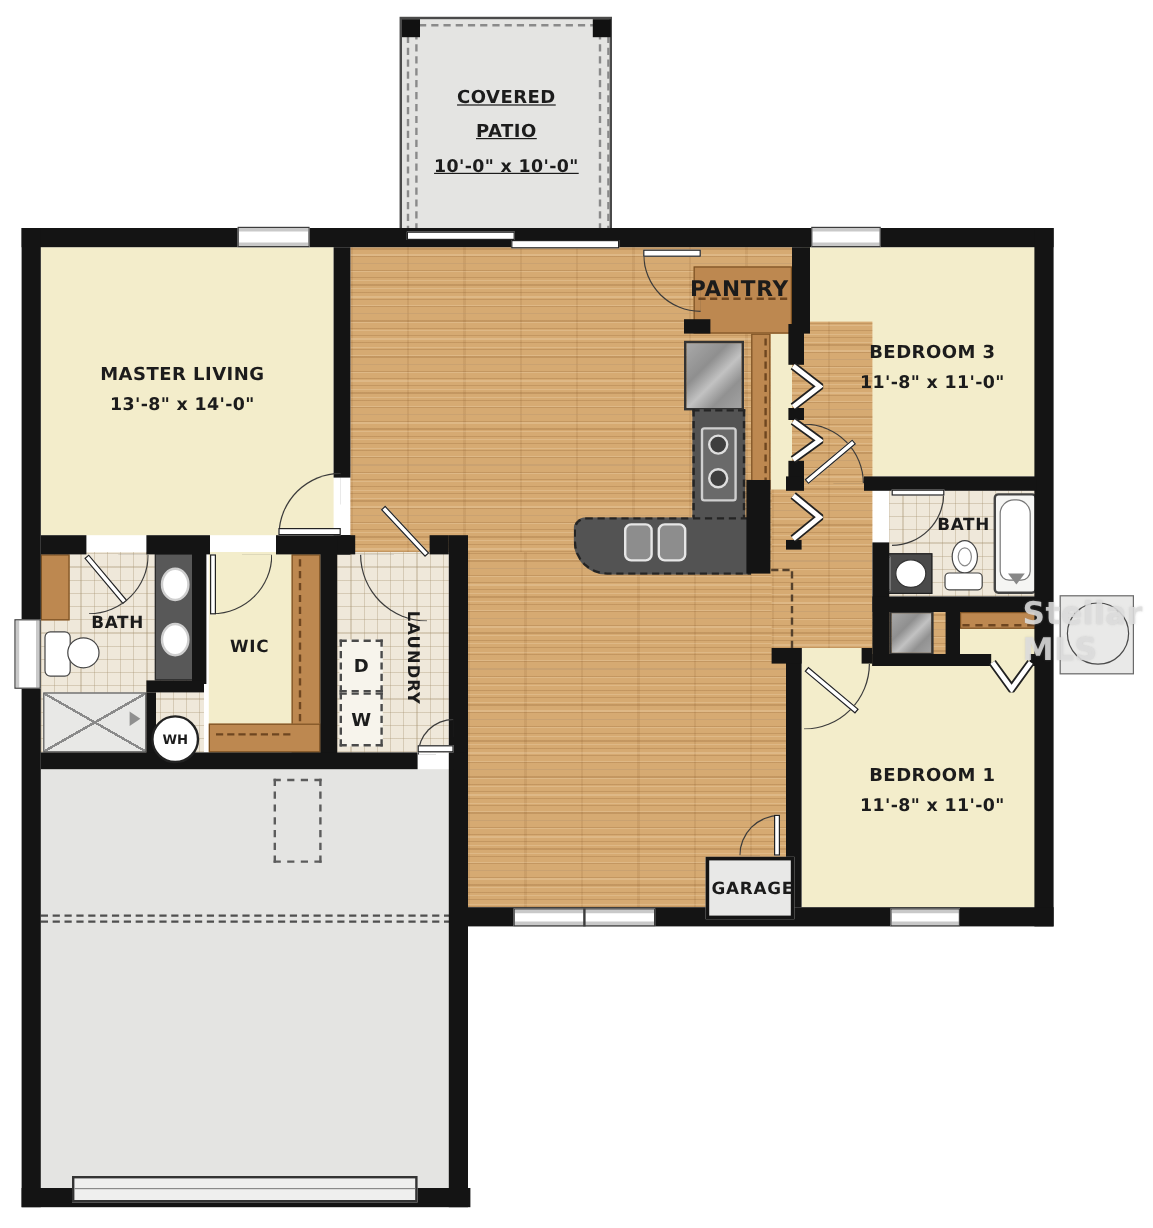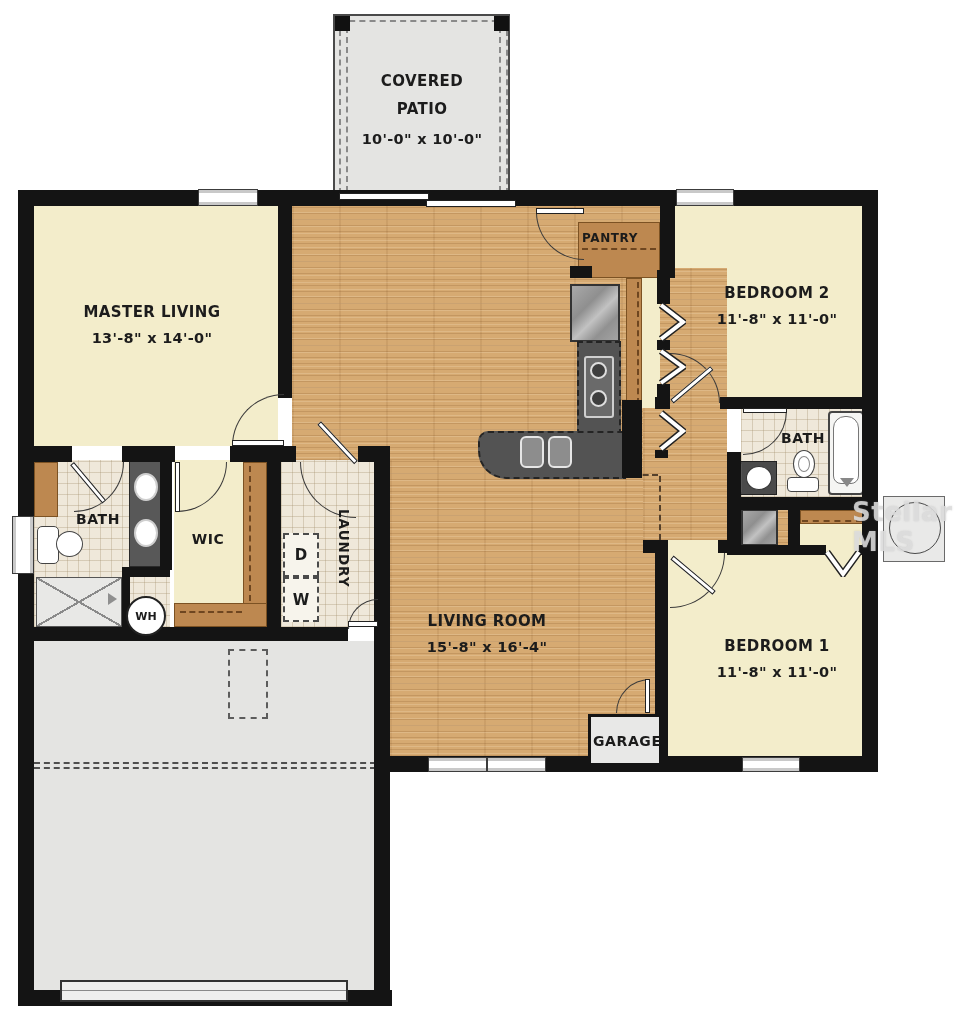--- a/index.html
+++ b/index.html
@@ -32,21 +32,21 @@
   .arc{position:absolute;z-index:4;box-sizing:border-box;}
   .leaf{position:absolute;z-index:4;background:#fff;border:1px solid #222;box-sizing:border-box;}
   .bifold{position:absolute;z-index:4;}
   .fix{position:absolute;z-index:2;box-sizing:border-box;}
   .appliance{background:linear-gradient(135deg,#a9a9a9 0%,#8f8f8f 35%,#c2c2c2 55%,#919191 75%,#a3a3a3 100%);
              border:2px solid #333;}
   .counter{position:absolute;z-index:2;background:#535353;border:2px dashed #242424;box-sizing:border-box;}
   .lbl{position:absolute;z-index:5;font-weight:bold;text-align:center;white-space:nowrap;color:#1b1b1b;}
   .room-name{font-size:15px;letter-spacing:0.4px;}
   .room-dims{font-size:14.5px;letter-spacing:0.3px;}
-  .small-lbl{font-size:12px;letter-spacing:0.6px;}
+  .small-lbl{font-size:18px;letter-spacing:0.6px;}
   .roomblock{position:absolute;z-index:5;display:flex;flex-direction:column;align-items:center;gap:9px;
              font-weight:bold;text-align:center;}
   .wrapblock{white-space:normal;line-height:1.85;}
   .stoop{position:absolute;z-index:4;background:#e8e8e7;border:3px solid #141414;box-sizing:border-box;}
   .dashedbox{position:absolute;z-index:2;border:2px dashed #5c5c5c;box-sizing:border-box;}
   .watermark{position:absolute;z-index:6;font-size:26px;font-weight:bold;color:rgba(222,222,222,0.85);
              text-shadow:0 0 2px rgba(150,150,150,0.35);letter-spacing:0.5px;}
   .post{position:absolute;background:#111;z-index:2;}
   .patio-dash{position:absolute;border:2px dashed #8a8a8a;z-index:1;}
   .vert-lbl{writing-mode:vertical-rl;}
@@ -54,21 +54,21 @@
 </head>
 <body>
 
 <div id="plan">
 
   <div class="floor graycrete" style="left:333px;top:14px;width:177px;height:190px;border:2px solid #4a4a4a;box-sizing:border-box;"></div>
   <div class="patio-dash" style="left:339px;top:20px;width:165px;height:182px;border-bottom:none;"></div>
   <div class="patio-dash" style="left:346px;top:27px;width:151px;height:175px;border-bottom:none;border-top:none;"></div>
   <div class="post" style="left:335px;top:16px;width:15px;height:15px;"></div>
   <div class="post" style="left:494px;top:16px;width:15px;height:15px;"></div>
-  <div class="roomblock wrapblock" style="left:360px;top:68px;width:124px;gap:2px;">
+  <div class="roomblock wrapblock" style="left:360px;top:68px;width:124px;gap:2px;text-decoration:underline;">
     <div class="room-name" style="white-space:normal;">COVERED PATIO</div>
     <div class="room-dims">10'-0" x 10'-0"</div>
   </div>
 
   <div class="abs" style="left:883px;top:496px;width:62px;height:66px;background:#e9e9e8;border:1.5px solid #6a6a6a;z-index:0;box-sizing:border-box;"></div>
   <div class="abs" style="left:889px;top:502px;width:52px;height:52px;border:1.5px solid #4a4a4a;border-radius:50%;z-index:0;box-sizing:border-box;"></div>
 
   <div class="floor cream" style="left:34px;top:206px;width:244px;height:240px;"></div>
   <div class="floor wood" style="left:292px;top:206px;width:368px;height:254px;"></div>
   <div class="floor wood" style="left:390px;top:460px;width:270px;height:296px;"></div>
@@ -259,32 +259,28 @@
   </svg>
 
   <div class="stoop" style="left:588px;top:714px;width:74px;height:52px;"></div>
 
   <div class="roomblock" style="left:52px;top:303px;width:200px;">
     <div class="room-name">MASTER LIVING</div>
     <div class="room-dims">13'-8" x 14'-0"</div>
   </div>
   <div class="lbl small-lbl" style="left:575px;top:231px;width:70px;">PANTRY</div>
   <div class="roomblock" style="left:677px;top:284px;width:200px;">
-    <div class="room-name">BEDROOM 2</div>
+    <div class="room-name">BEDROOM 3</div>
     <div class="room-dims">11'-8" x 11'-0"</div>
   </div>
   <div class="lbl small-lbl" style="left:771px;top:430px;width:64px;font-size:14px;">BATH</div>
   <div class="roomblock" style="left:677px;top:637px;width:200px;">
     <div class="room-name">BEDROOM 1</div>
     <div class="room-dims">11'-8" x 11'-0"</div>
   </div>
-  <div class="roomblock" style="left:387px;top:612px;width:200px;">
-    <div class="room-name">LIVING ROOM</div>
-    <div class="room-dims">15'-8" x 16'-4"</div>
-  </div>
   <div class="lbl small-lbl" style="left:593px;top:733px;width:64px;font-size:14px;">GARAGE</div>
   <div class="lbl small-lbl" style="left:68px;top:511px;width:60px;font-size:14px;">BATH</div>
   <div class="lbl small-lbl" style="left:180px;top:531px;width:56px;font-size:14px;">WIC</div>
   <div class="lbl small-lbl vert-lbl" style="left:336px;top:498px;height:100px;font-size:13.5px;letter-spacing:1px;">LAUNDRY</div>
 
   <div class="watermark" style="left:852px;top:497px;width:115px;overflow:hidden;">Stellar MLS</div>
 
 </div>
 
 </body></html>

